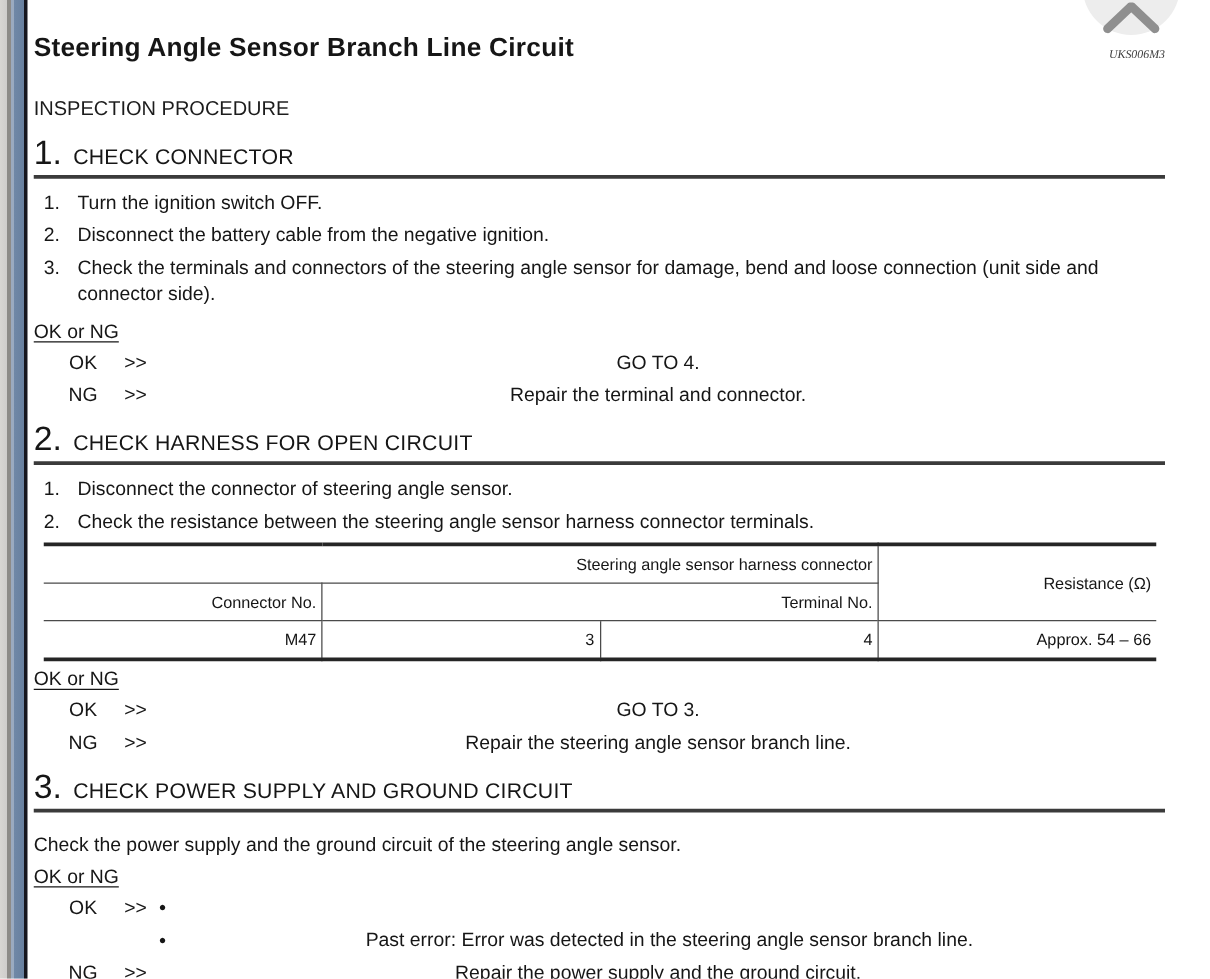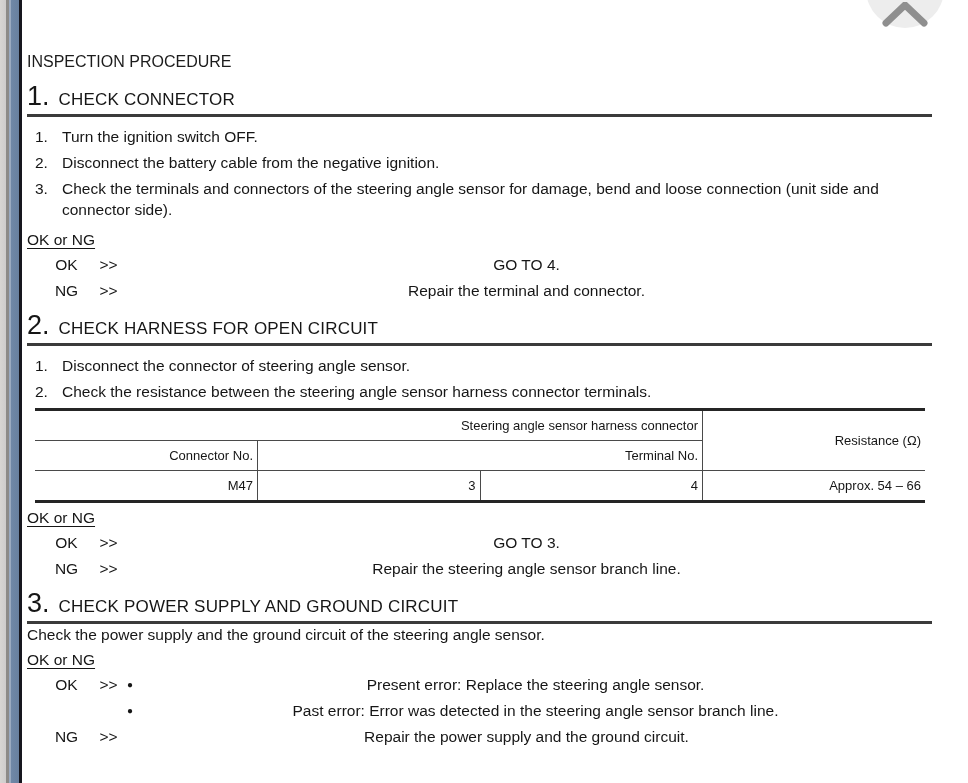--- a/index.html
+++ b/index.html
@@ -39,21 +39,21 @@
   .doc-code{font-family:"Liberation Serif", serif;font-style:italic;font-size:9.5px;color:#3d3d3d;margin-bottom:3px;}
   .subtitle{font-size:16px;line-height:20px;margin-top:26px;color:#1c1c1c;}
   .sec-head{display:flex;align-items:baseline;gap:9px;margin-top:9px;}
   .sec-num{font-size:27px;line-height:30px;font-weight:400;}
   .sec-title{font-size:17px;font-weight:normal;letter-spacing:0.2px;}
   .rule{height:3px;background:#3b3b3b;margin-top:3px;}
   .steps{margin-top:9px;font-size:15.5px;line-height:21px;}
   .step{display:flex;margin-bottom:5px;}
   .step-num{flex:0 0 27px;margin-left:8px;}
   .step-text{flex:1;}
-  .intro-text{margin-top:0;font-size:15.5px;line-height:21px;}
+  .intro-text{margin-top:16px;font-size:15.5px;line-height:21px;}
   .decision{font-size:15.5px;line-height:21px;margin-top:4px;
     text-decoration:underline;text-underline-offset:3px;display:inline-block;text-align:center;}
   .results{margin-top:4px;font-size:15.5px;line-height:21px;text-align:center;}
   .res-row{display:flex;margin-bottom:5px;}
   .res-label{flex:0 0 69px;padding-left:10px;box-sizing:border-box;}
   .res-arrow{flex:0 0 25px;}
   .res-bullet{flex:0 0 18px;font-size:10px;line-height:21px;}
   .res-text{flex:1;}
   
   table.spec{
@@ -71,20 +71,24 @@
 <div class="border-left"></div>
 <div class="border-right"></div>
 
 <button class="close-btn" aria-label="close"></button>
 <svg class="close-glyph" width="50" height="26" viewBox="0 0 50 26">
   <polyline points="6,21 25,3 44,21" fill="none" stroke="#8f8f8f" stroke-width="7" stroke-linecap="round" stroke-linejoin="round"></polyline>
 </svg>
 
 <div class="content">
 
+  <div class="title-row">
+    <div class="doc-title">Steering Angle Sensor Branch Line Circuit</div>
+    <div class="doc-code">UKS006M3</div>
+  </div>
   <div class="subtitle">INSPECTION PROCEDURE</div>
 
   <div>
     <div class="sec-head">
       <span class="sec-num">1.</span>
       <span class="sec-title">CHECK CONNECTOR</span>
     </div>
     <div class="rule"></div>
     <div class="steps">
       <div class="step">
@@ -178,21 +182,20 @@
       <span class="sec-title">CHECK POWER SUPPLY AND GROUND CIRCUIT</span>
     </div>
     <div class="rule"></div>
     <div class="intro-text">Check the power supply and the ground circuit of the steering angle sensor.</div>
     <div class="decision">OK or NG</div>
     <div class="results sec3-results">
       <div class="res-row">
         <span class="res-label">OK</span>
         <span class="res-arrow">&gt;&gt;</span>
         <span class="res-bullet">●</span>
-        <span class="res-text">Present error: Replace the steering angle sensor.</span>
       </div>
       <div class="res-row">
         <span class="res-label"></span>
         <span class="res-arrow"></span>
         <span class="res-bullet">●</span>
         <span class="res-text">Past error: Error was detected in the steering angle sensor branch line.</span>
       </div>
       <div class="res-row">
         <span class="res-label">NG</span>
         <span class="res-arrow">&gt;&gt;</span>

